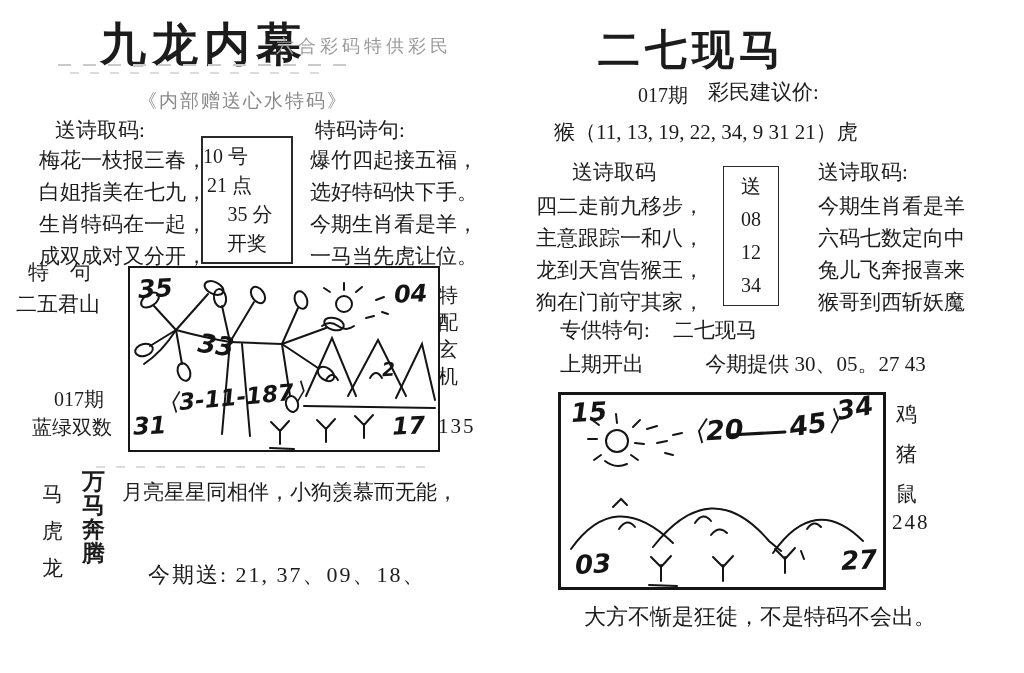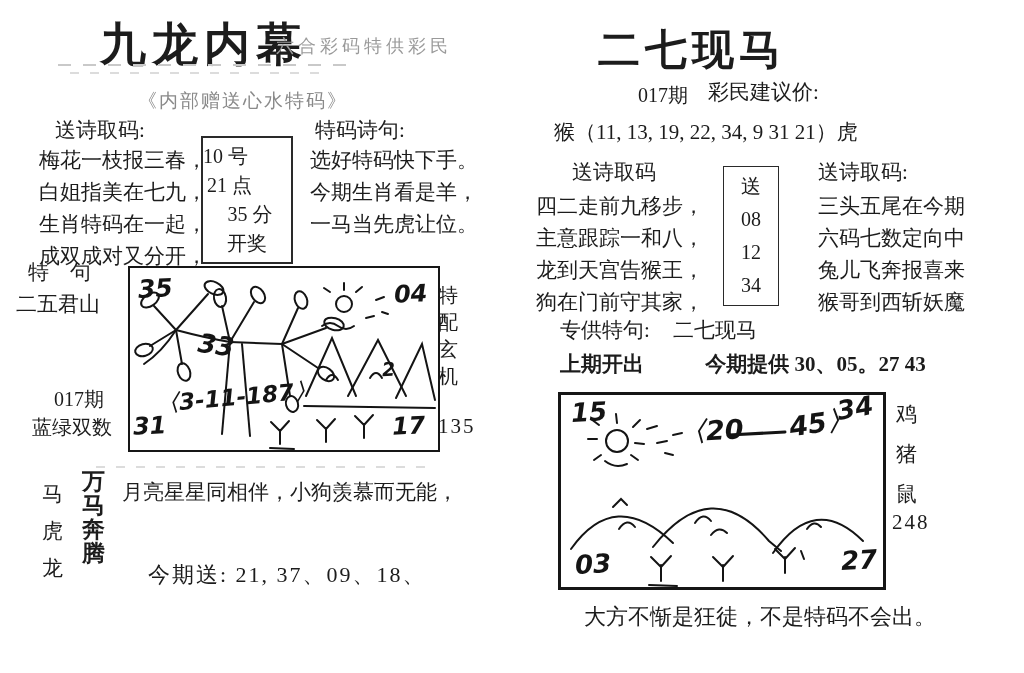--- a/index.html
+++ b/index.html
@@ -61,20 +61,21 @@
     </div>
 
     <div class="abs numbox" style="left:201px;top:136px;width:88px;height:124px;">
       <div style="text-align:left;">10 号</div>
       <div style="text-align:left;padding-left:4px;">21 点</div>
       <div style="padding-left:6px;">35 分</div>
       <div>开奖</div>
     </div>
 
     <div class="abs poem" style="left:310px;top:144px;">
+      <div>爆竹四起接五福，</div>
       <div>选好特码快下手。</div>
       <div>今期生肖看是羊，</div>
       <div>一马当先虎让位。</div>
     </div>
 
     <div class="abs" style="left:28px;top:258px;">特　句</div>
     <div class="abs" style="left:16px;top:290px;">二五君山</div>
 
     <div class="abs" style="left:54px;top:386px;font-size:20px;">017期</div>
     <div class="abs" style="left:32px;top:414px;font-size:20px;">蓝绿双数</div>
@@ -180,32 +181,32 @@
     </div>
 
     <div class="abs numbox" style="left:213px;top:166px;width:54px;height:138px;border-width:1.5px;">
       <div style="line-height:33px;">送</div>
       <div style="line-height:33px;">08</div>
       <div style="line-height:33px;">12</div>
       <div style="line-height:33px;">34</div>
     </div>
 
     <div class="abs poem" style="left:308px;top:190px;">
-      <div>三头五尾在今期</div>
+      <div>今期生肖看是羊</div>
       <div>六码七数定向中</div>
       <div>兔儿飞奔报喜来</div>
       <div>猴哥到西斩妖魔</div>
     </div>
 
     <div class="abs nowrap" style="left:50px;top:316px;font-size:21px;">
       <span>专供特句:</span>
       <span style="margin-left:18px;">二七现马</span>
     </div>
 
-    <div class="abs nowrap" style="left:50px;top:350px;font-size:21px;font-weight:bold;">
+    <div class="abs nowrap" style="left:50px;top:350px;font-size:21px;">
       <span>上期开出</span>
       <span style="margin-left:56px;">今期提供 30、05。27 43</span>
     </div>
 
     <div class="abs sketchbox" style="left:48px;top:392px;width:322px;height:192px;border-width:3px;">
       <svg width="322" height="192" viewBox="0 0 322 192">
         <g stroke="#141414" stroke-width="2" fill="none" stroke-linecap="round">
 
           <circle cx="56" cy="46" r="11"></circle>
           <path d="M38 30 l-8 -6"></path>

